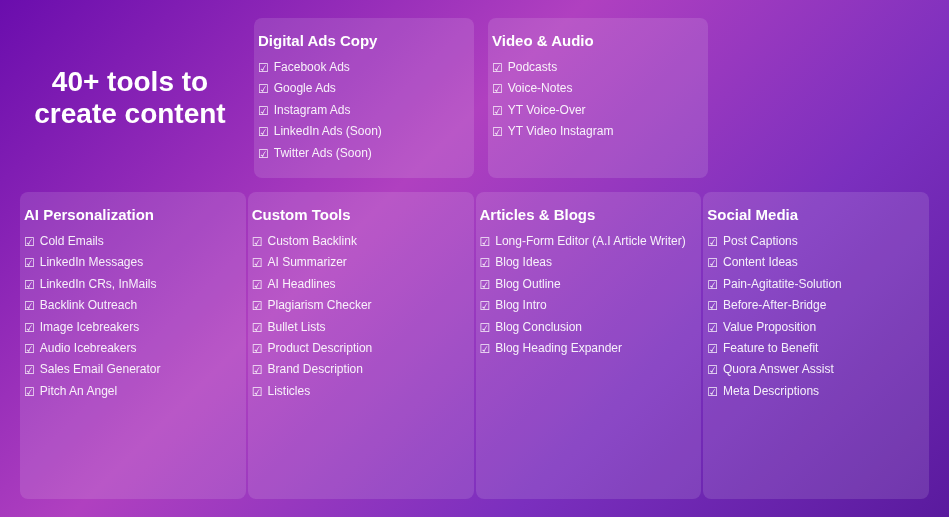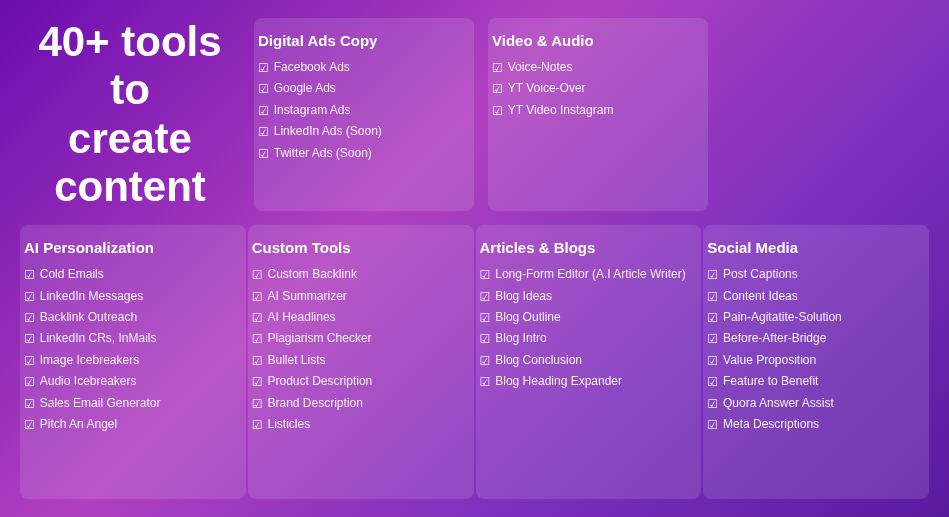--- a/index.html
+++ b/index.html
@@ -26,21 +26,21 @@
     }
     
     .hero {
       flex: 0 0 220px;
       display: flex;
       align-items: center;
       justify-content: center;
     }
     .hero-text {
       color: white;
-      font-size: 42px;
+      font-size: 28px;
       font-weight: 900;
       line-height: 1.15;
       text-align: center;
     }
     
     .card {
       background: rgba(255,255,255,0.12);
       border-radius: 8px;
       padding: 14px 4px;
       color: white;
@@ -107,36 +107,37 @@
           <li>Google Ads</li>
           <li>Instagram Ads</li>
           <li>LinkedIn Ads (Soon)</li>
           <li>Twitter Ads (Soon)</li>
         </ul>
     </div>
 
     <div class="card">
       <div class="card-title">Video &amp; Audio</div>
       <ul>
+      <li>Podcasts</li>
           <li>Voice-Notes</li>
           <li>YT Voice-Over</li>
           <li>YT Video Instagram</li>
         </ul>
     </div>
   </div>
 
   <div class="bottom-row">
 
     <div class="card">
       <div class="card-title">AI Personalization</div>
       <ul>
           <li>Cold Emails</li>
           <li>LinkedIn Messages</li>
+          <li>LinkedIn CRs, InMails</li>
           <li>Backlink Outreach</li>
-          <li>LinkedIn CRs, InMails</li>
           <li>Image Icebreakers</li>
           <li>Audio Icebreakers</li>
           <li>Sales Email Generator</li>
           <li>Pitch An Angel</li>
         </ul>
     </div>
 
     <div class="card">
       <div class="card-title">Custom Tools</div>
       <ul>

